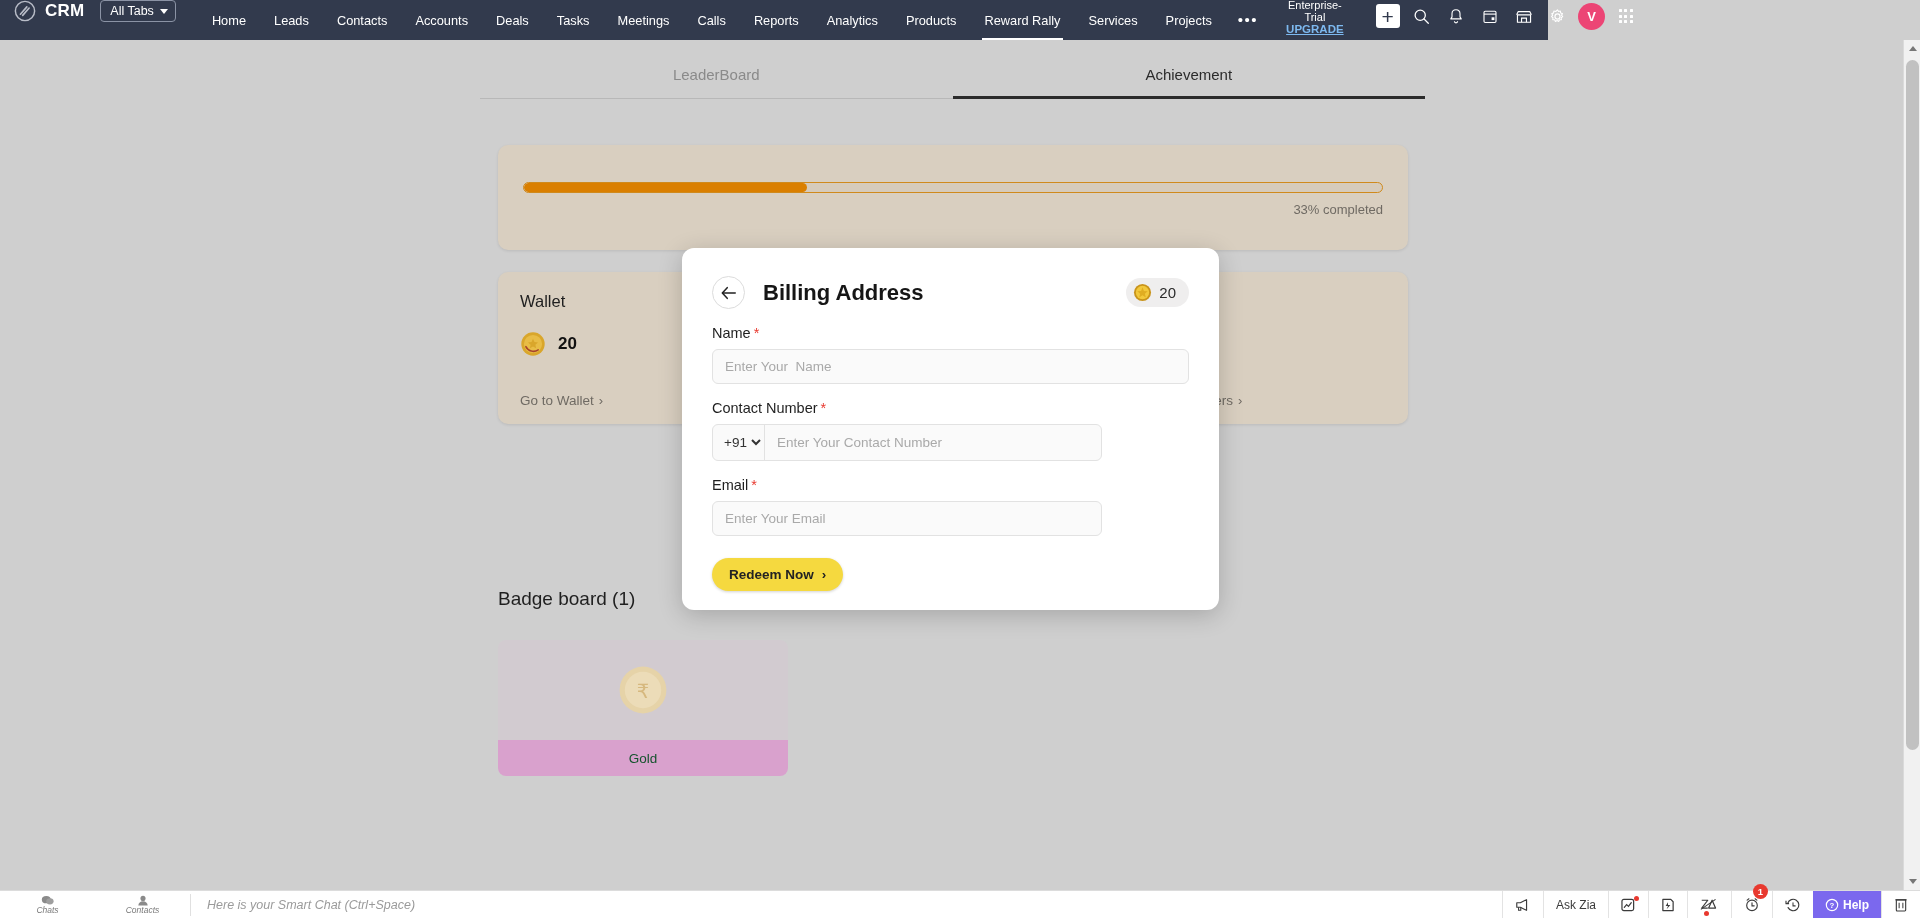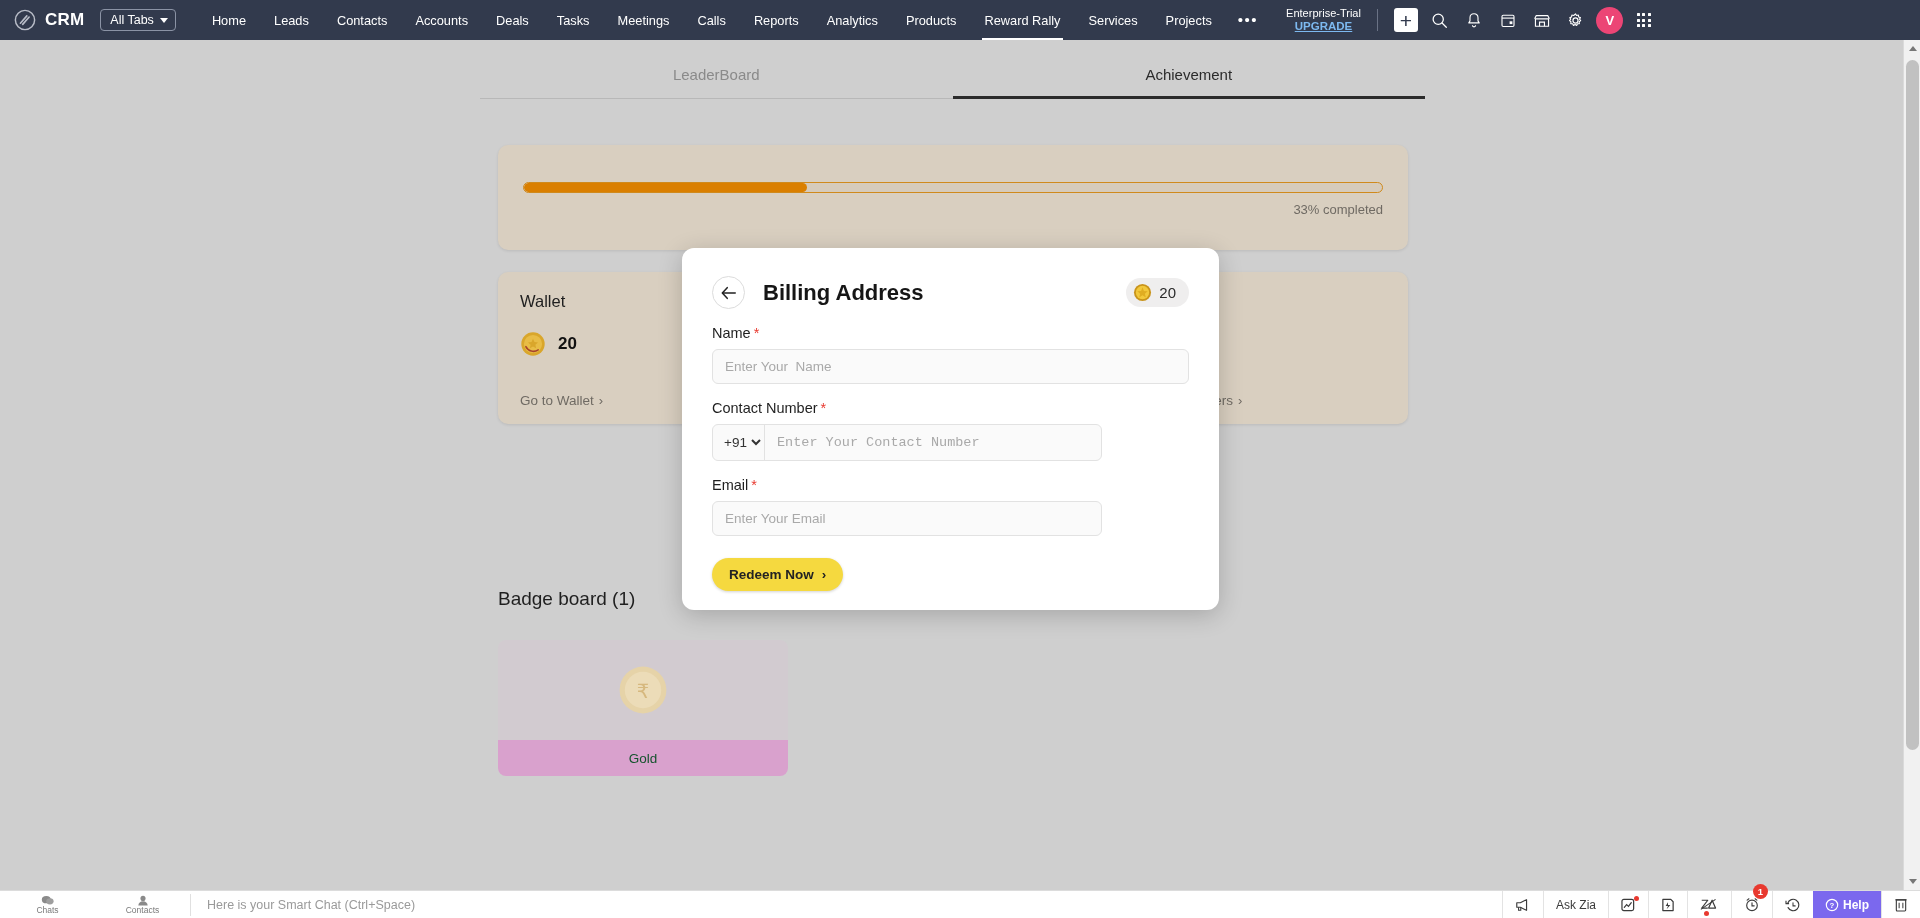--- a/index.html
+++ b/index.html
@@ -6,23 +6,23 @@
   html, body {
     width: 1920px; height: 918px;
     font-family: "Liberation Sans", sans-serif;
     overflow: hidden;
     background: #cfcfcf;
   }
 
   
   .topnav {
     position: absolute; top: 0; left: 0;
-    width: 1920px; height: 40px;
+    width: 1548px; height: 40px;
     background: #323a4d;
-    display: flex; align-items: center;
+    display: flex; align-items: flex-start;
     color: #ffffff;
     z-index: 50;
   }
   .brand { display: flex; align-items: center; gap: 9px; padding-left: 14px; }
   .brand-logo { width: 22px; height: 22px; display: block; }
   .brand-name { font-size: 17px; font-weight: bold; letter-spacing: .2px; color: #fff; }
 
   .alltabs {
     margin-left: 16px;
     border: 1px solid #8b93a5;
@@ -224,21 +224,21 @@
   }
   .cc-select {
     width: 52px; border: none; border-right: 1px solid #e2e2e2;
     background: transparent; font-size: 13.5px; color: #333;
     font-family: "Liberation Sans", sans-serif;
     padding-left: 7px; outline: none;
   }
   .phone-input {
     flex: 1; border: none; background: transparent;
     padding: 0 12px; font-size: 13.5px; outline: none;
-    font-family: Liberation Mono, monospace; color: #15803d;
+    font-family: Liberation Sans, sans-serif; color: #15803d;
   }
   .phone-input::placeholder { color: #a9a9a9; }
 
   .email-input-wrap { width: 390px; }
 
   .redeem-btn {
     margin-top: 22px;
     height: 33px; padding: 11px 17px;
     background: #f5d93f; border: none; border-radius: 17px;
     font-size: 13.5px; font-weight: bold; color: #232323;
@@ -268,21 +268,21 @@
   }
 
   
   .bottombar {
     position: absolute; bottom: 0; left: 0;
     width: 1920px; height: 28px;
     background: #ffffff; border-top: 1px solid #dcdcdc;
     display: flex; align-items: center;
     z-index: 70;
   }
-  .bb-left { display: flex; align-items: center; }
+  .bb-left { display: flex; align-items: center; font-style: italic; }
   .bb-tool {
     width: 95px; height: 28px;
     display: flex; flex-direction: column; align-items: center; justify-content: center;
     gap: 0px; color: #7a7a7a;
   }
   .bb-tool .lbl { font-size: 8.5px; color: #7a7a7a; line-height: 1; }
   .bb-sep { width: 1px; height: 22px; background: #e0e0e0; }
   .bb-chat {
     margin-left: 16px; font-size: 12.5px; color: #9a9a9a;
   }

